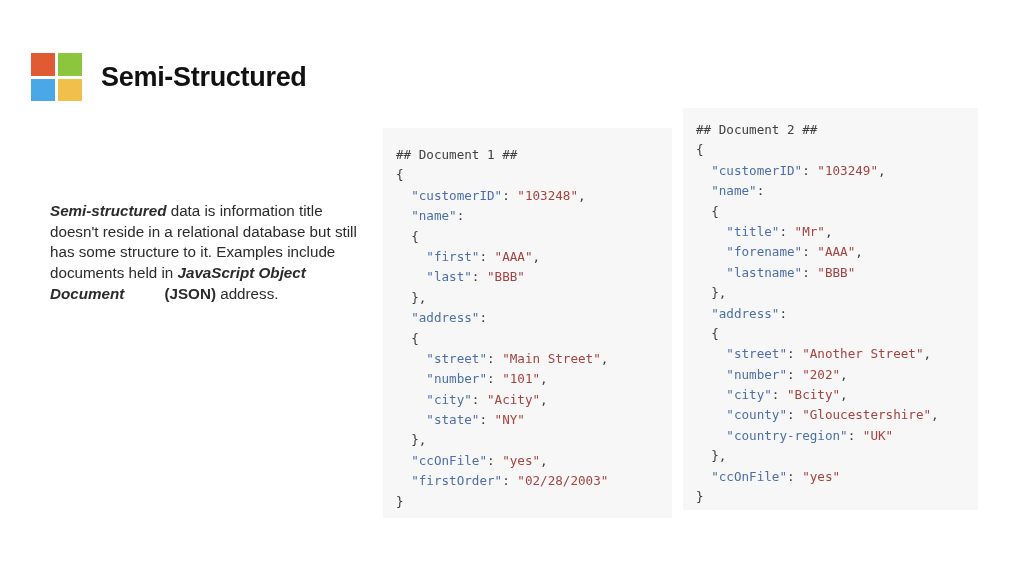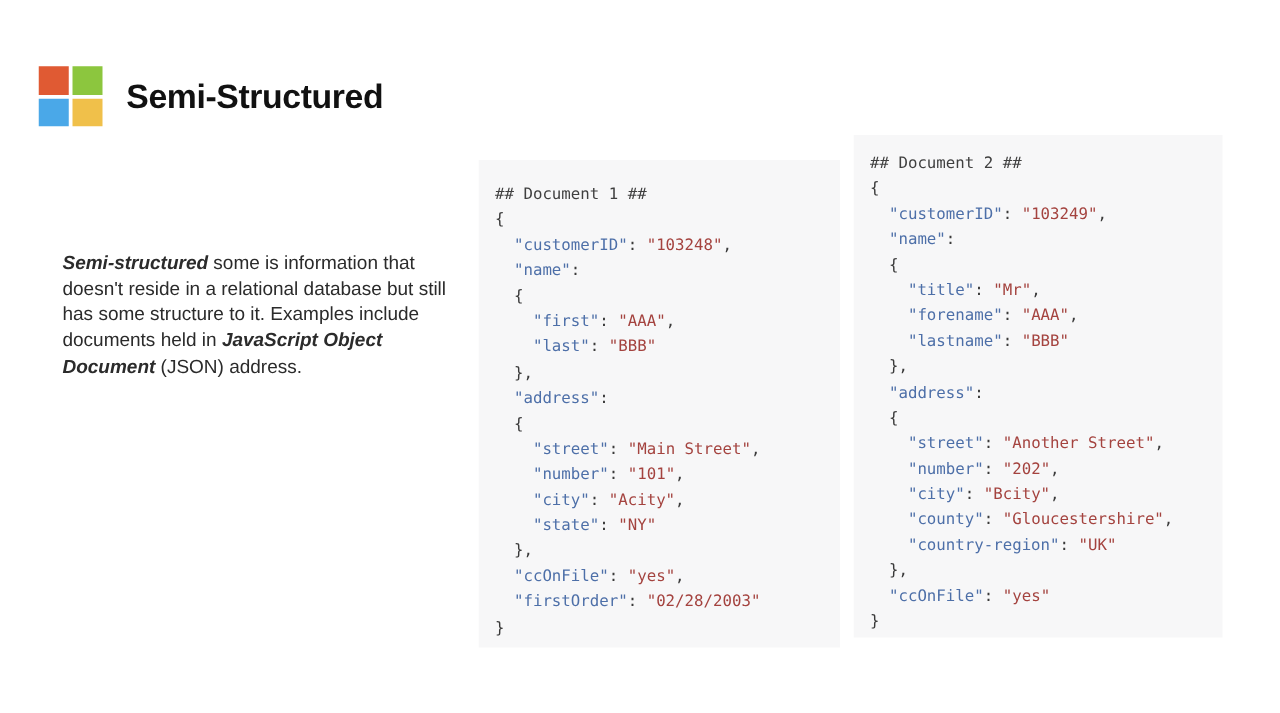--- a/index.html
+++ b/index.html
@@ -53,22 +53,23 @@
     width: 322px;
     font-size: 15.2px;
     line-height: 20.6px;
     color: #2b2b2b;
   }
   #description .bi {
     font-weight: bold;
     font-style: italic;
   }
   #description .b {
-    font-weight: normal;
+    font-weight: bold;
     font-style: normal;
+    margin-left: 36px;
   }
 
   
   .code-panel {
     position: absolute;
     background: #f7f7f8;
     box-sizing: border-box;
     font-family: "DejaVu Sans Mono", "Liberation Mono", monospace;
     font-size: 12.6px;
     line-height: 20.4px;
@@ -102,17 +103,17 @@
 <div id="header">
   <div id="logo">
     <span class="tile" style="background: rgb(224, 90, 51);"></span>
     <span class="tile" style="background: rgb(140, 198, 62);"></span>
     <span class="tile" style="background: rgb(74, 168, 232);"></span>
     <span class="tile" style="background: rgb(240, 192, 74);"></span>
   </div>
   <div id="page-title">Semi-Structured</div>
 </div>
 
-<p id="description"><span class="bi">Semi-structured</span><span> some is information that doesn't reside in a relational database but still has some structure to it. Examples include documents held in </span><span class="bi">JavaScript Object Document</span><span class="b"> (JSON)</span><span> address.</span></p>
+<p id="description"><span class="bi">Semi-structured</span><span> data is information title doesn't reside in a relational database but still has some structure to it. Examples include documents held in </span><span class="bi">JavaScript Object Document</span><span class="b"> (JSON)</span><span> address.</span></p>
 
 <div class="code-panel" id="panel-doc1"><span class="ln"><span class="hdr">## Document 1 ##</span></span><span class="ln"><span class="pun">{</span></span><span class="ln"><span class="key">  "customerID"</span><span class="pun">: </span><span class="str">"103248"</span><span class="pun">,</span></span><span class="ln"><span class="key">  "name"</span><span class="pun">:</span></span><span class="ln"><span class="pun">  {</span></span><span class="ln"><span class="key">    "first"</span><span class="pun">: </span><span class="str">"AAA"</span><span class="pun">,</span></span><span class="ln"><span class="key">    "last"</span><span class="pun">: </span><span class="str">"BBB"</span></span><span class="ln"><span class="pun">  },</span></span><span class="ln"><span class="key">  "address"</span><span class="pun">:</span></span><span class="ln"><span class="pun">  {</span></span><span class="ln"><span class="key">    "street"</span><span class="pun">: </span><span class="str">"Main Street"</span><span class="pun">,</span></span><span class="ln"><span class="key">    "number"</span><span class="pun">: </span><span class="str">"101"</span><span class="pun">,</span></span><span class="ln"><span class="key">    "city"</span><span class="pun">: </span><span class="str">"Acity"</span><span class="pun">,</span></span><span class="ln"><span class="key">    "state"</span><span class="pun">: </span><span class="str">"NY"</span></span><span class="ln"><span class="pun">  },</span></span><span class="ln"><span class="key">  "ccOnFile"</span><span class="pun">: </span><span class="str">"yes"</span><span class="pun">,</span></span><span class="ln"><span class="key">  "firstOrder"</span><span class="pun">: </span><span class="str">"02/28/2003"</span></span><span class="ln"><span class="pun">}</span></span></div>
 
 <div class="code-panel" id="panel-doc2"><span class="ln"><span class="hdr">## Document 2 ##</span></span><span class="ln"><span class="pun">{</span></span><span class="ln"><span class="key">  "customerID"</span><span class="pun">: </span><span class="str">"103249"</span><span class="pun">,</span></span><span class="ln"><span class="key">  "name"</span><span class="pun">:</span></span><span class="ln"><span class="pun">  {</span></span><span class="ln"><span class="key">    "title"</span><span class="pun">: </span><span class="str">"Mr"</span><span class="pun">,</span></span><span class="ln"><span class="key">    "forename"</span><span class="pun">: </span><span class="str">"AAA"</span><span class="pun">,</span></span><span class="ln"><span class="key">    "lastname"</span><span class="pun">: </span><span class="str">"BBB"</span></span><span class="ln"><span class="pun">  },</span></span><span class="ln"><span class="key">  "address"</span><span class="pun">:</span></span><span class="ln"><span class="pun">  {</span></span><span class="ln"><span class="key">    "street"</span><span class="pun">: </span><span class="str">"Another Street"</span><span class="pun">,</span></span><span class="ln"><span class="key">    "number"</span><span class="pun">: </span><span class="str">"202"</span><span class="pun">,</span></span><span class="ln"><span class="key">    "city"</span><span class="pun">: </span><span class="str">"Bcity"</span><span class="pun">,</span></span><span class="ln"><span class="key">    "county"</span><span class="pun">: </span><span class="str">"Gloucestershire"</span><span class="pun">,</span></span><span class="ln"><span class="key">    "country-region"</span><span class="pun">: </span><span class="str">"UK"</span></span><span class="ln"><span class="pun">  },</span></span><span class="ln"><span class="key">  "ccOnFile"</span><span class="pun">: </span><span class="str">"yes"</span></span><span class="ln"><span class="pun">}</span></span></div>
 
 </body></html>

